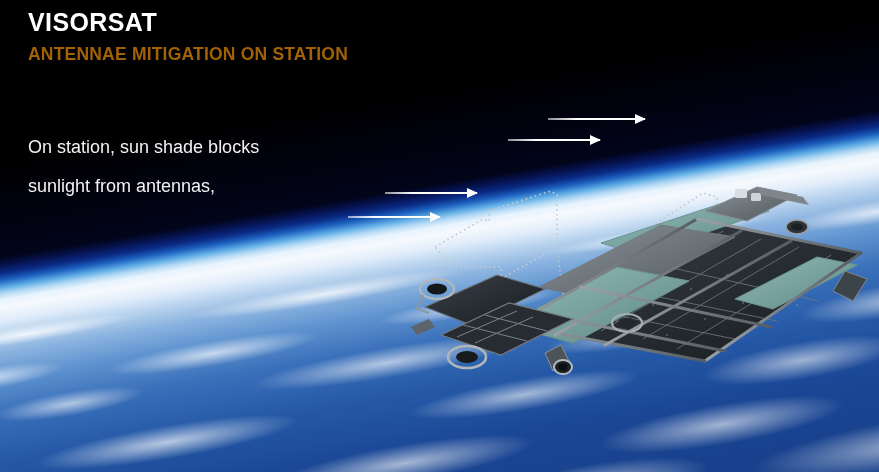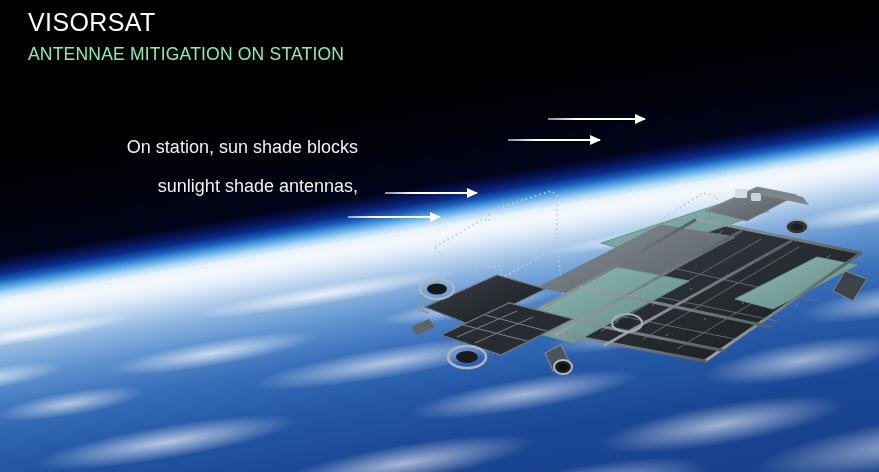--- a/index.html
+++ b/index.html
@@ -49,25 +49,25 @@
       radial-gradient(ellipse 150px 20px at 600px 318px, rgba(255,255,255,.7) 0%, rgba(255,255,255,0) 78%),
       radial-gradient(ellipse 130px 24px at 880px 330px, rgba(255,255,255,.68) 0%, rgba(255,255,255,0) 78%),
       radial-gradient(ellipse 200px 26px at 120px 352px, rgba(255,255,255,.82) 0%, rgba(255,255,255,0) 78%),
       radial-gradient(ellipse 170px 24px at 470px 366px, rgba(255,255,255,.72) 0%, rgba(255,255,255,0) 78%),
       radial-gradient(ellipse 160px 26px at 790px 380px, rgba(255,255,255,.7) 0%, rgba(255,255,255,0) 78%),
       radial-gradient(ellipse 190px 30px at 300px 404px, rgba(255,255,255,.78) 0%, rgba(255,255,255,0) 80%),
       radial-gradient(ellipse 150px 28px at 650px 420px, rgba(255,255,255,.7) 0%, rgba(255,255,255,0) 80%),
       radial-gradient(ellipse 210px 32px at 980px 430px, rgba(255,255,255,.68) 0%, rgba(255,255,255,0) 80%);}
 
   
-  .title{position:absolute;left:28px;top:10px;font-size:25px;font-weight:normal;
+  .title{position:absolute;left:28px;top:10px;font-size:25px;font-weight:bold;
     color:#fff;letter-spacing:.4px;line-height:1;}
-  .subtitle{position:absolute;left:28px;top:46px;font-size:17.5px;font-weight:normal;
-    color:#86efac;letter-spacing:.2px;line-height:1;}
-  .body-copy{position:absolute;left:28px;top:128px;width:330px;text-align:right;}
+  .subtitle{position:absolute;left:28px;top:46px;font-size:17.5px;font-weight:bold;
+    color:#a16207;letter-spacing:.2px;line-height:1;}
+  .body-copy{position:absolute;left:28px;top:128px;width:330px;}
   .body-copy div{font-size:18px;color:#f2f2f2;line-height:39px;white-space:nowrap;}
 
   
   .arrow{position:absolute;height:10px;}
   .arrow .shaft{position:absolute;left:0;top:4px;height:2px;width:100%;
     background:linear-gradient(to right,rgba(255,255,255,.55),#fff 30%,#fff);}
   .arrow .head{position:absolute;right:-1px;top:0;width:0;height:0;
     border-top:5px solid transparent;border-bottom:5px solid transparent;
     border-left:11px solid #fff;}
 
@@ -232,16 +232,16 @@
   <div class="arrow" style="left:348px;top:212px;width:92px;">
     <div class="shaft"></div>
     <div class="head"></div>
   </div>
 
   <div class="title">VISORSAT</div>
   <div class="subtitle">ANTENNAE MITIGATION ON STATION</div>
 
   <div class="body-copy">
     <div>On station, sun shade blocks</div>
-    <div>sunlight shade antennas,</div>
+    <div>sunlight from antennas,</div>
   </div>
 
 </div>
 
 </body></html>

